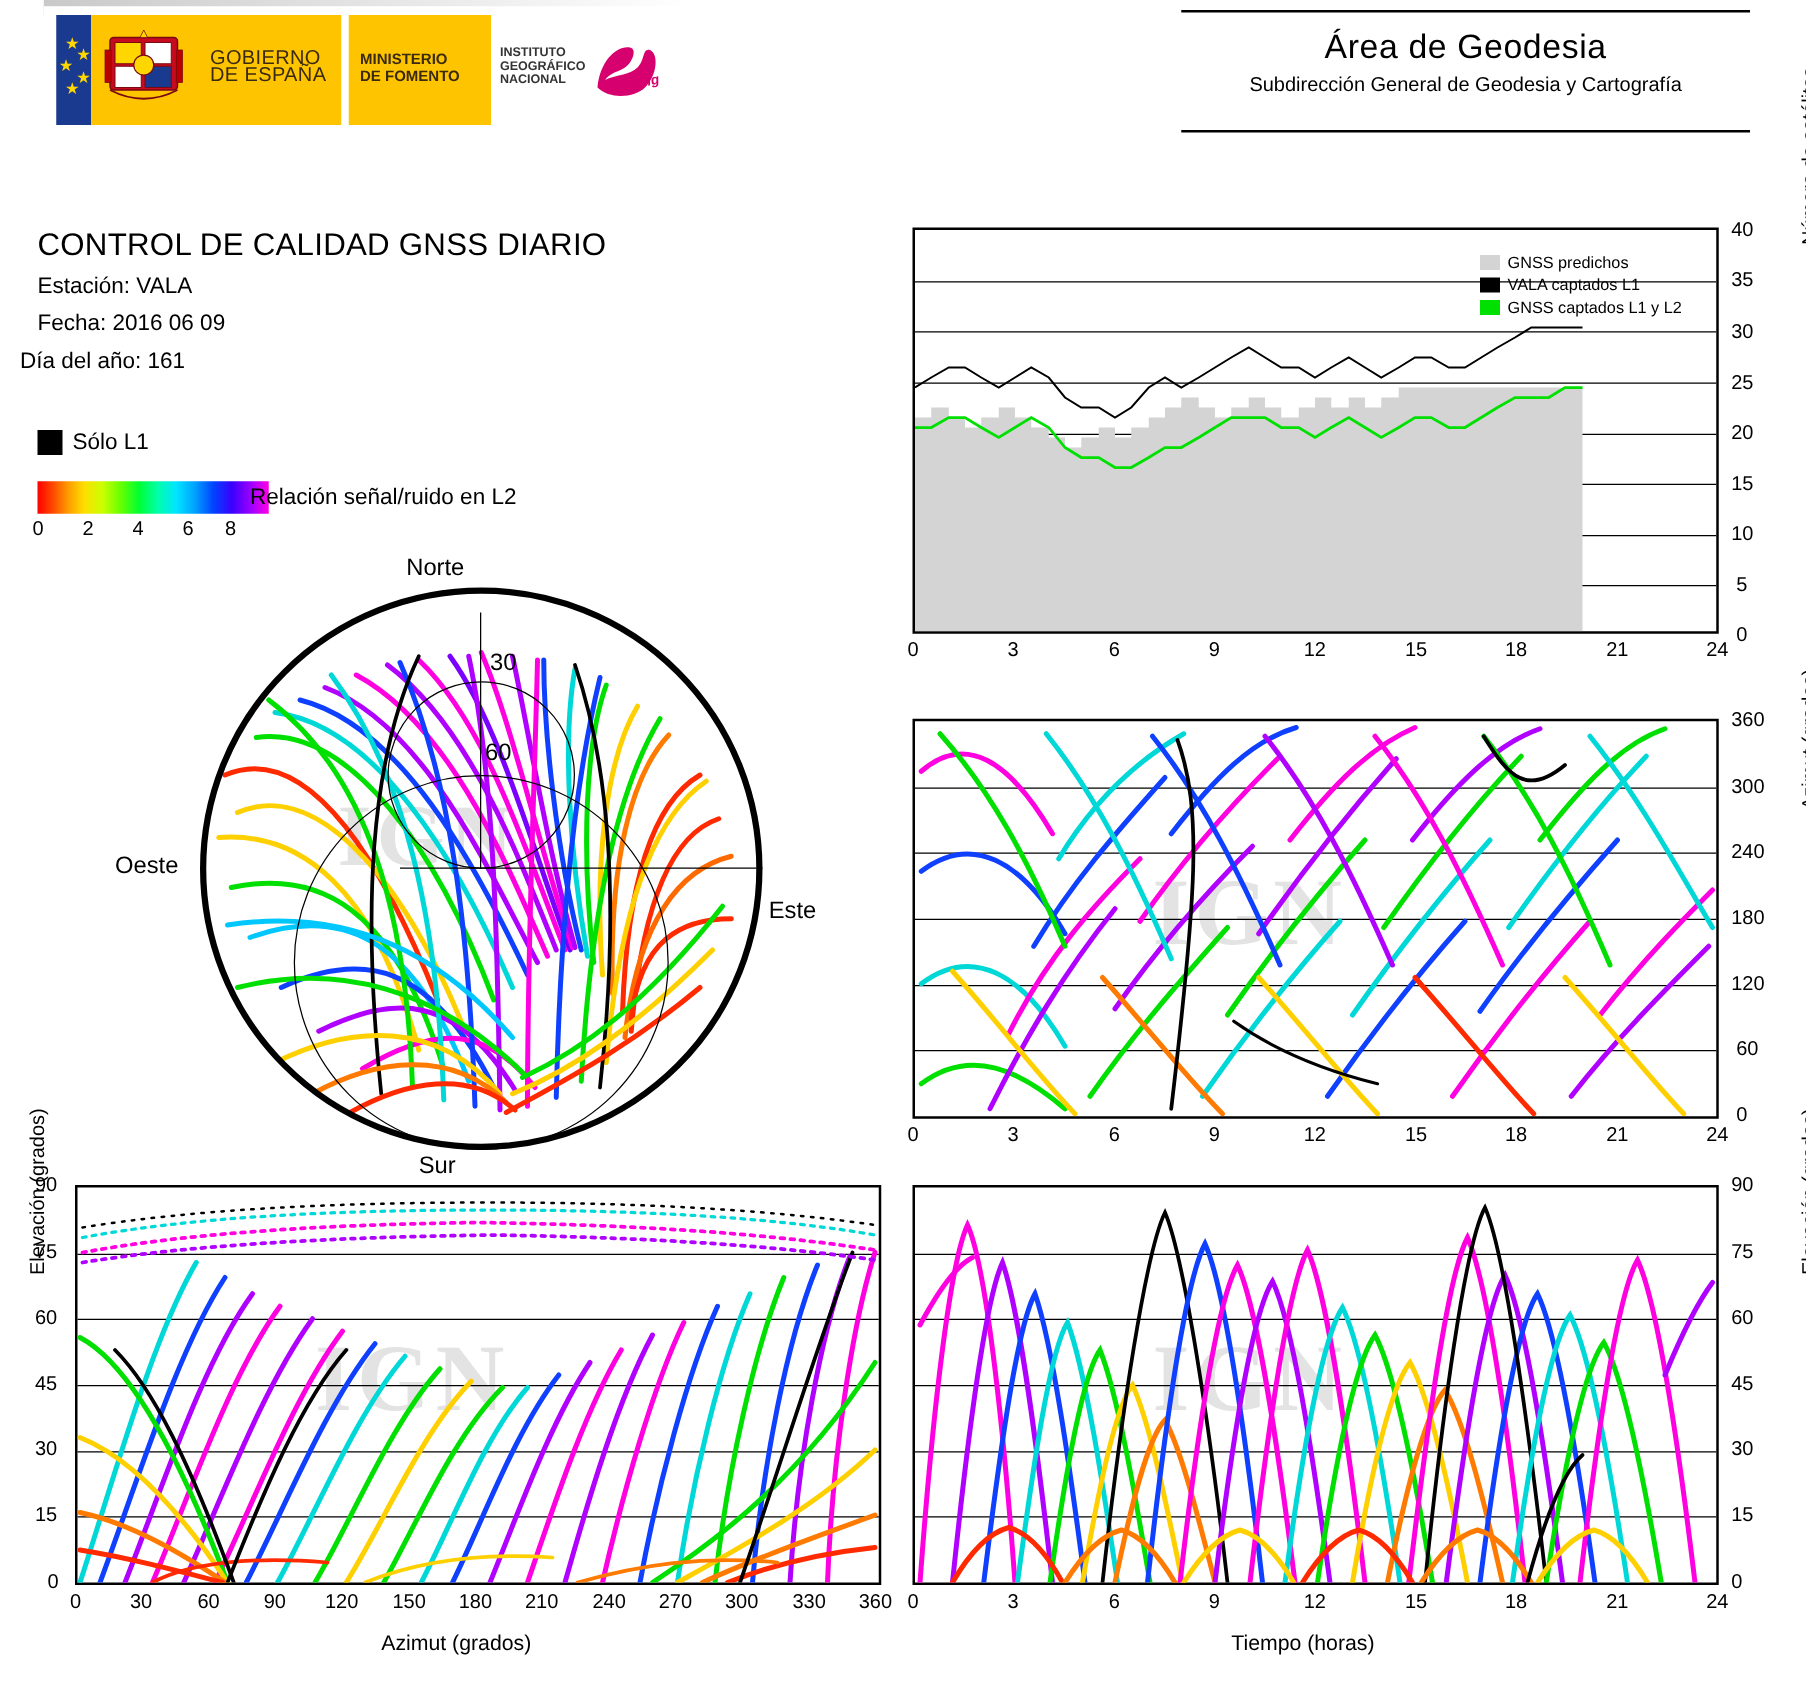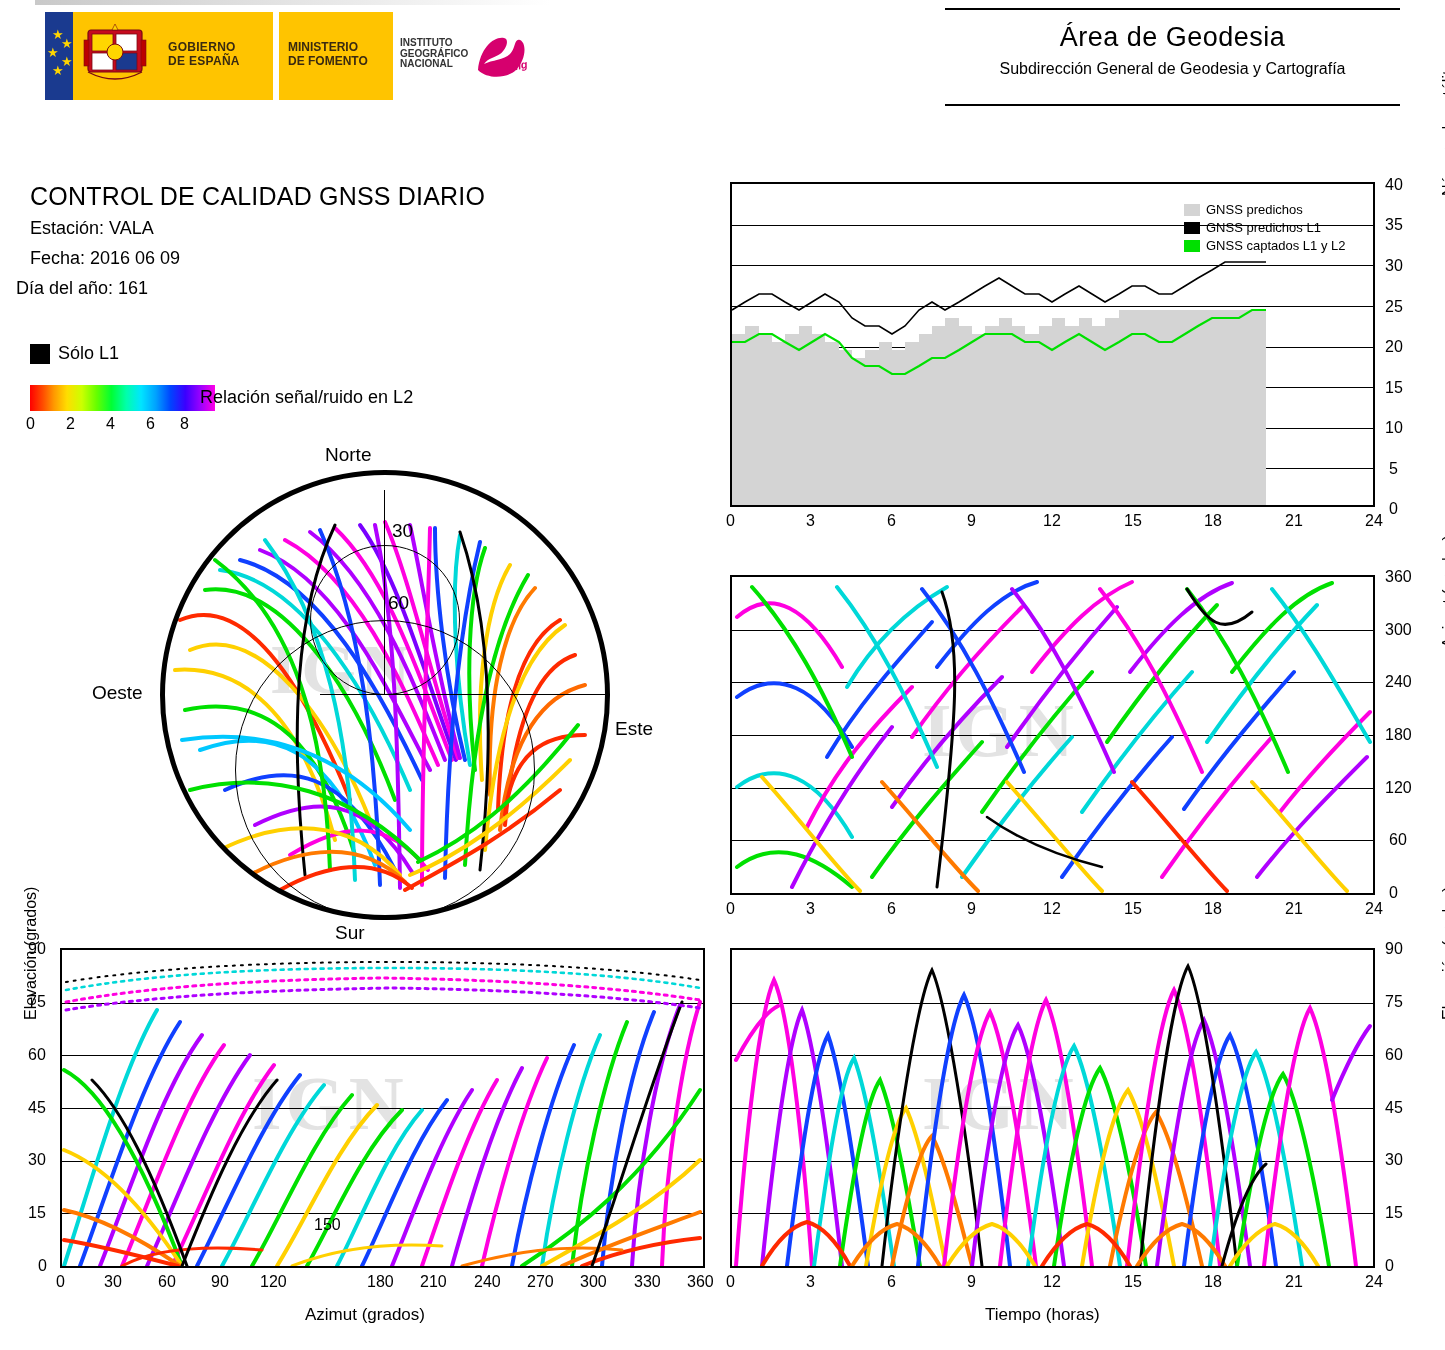--- a/index.html
+++ b/index.html
@@ -7,21 +7,21 @@
   .abs{position:absolute;}
 
   
   #header-band{left:0;top:0;width:1445px;height:130px;}
   #logo-box{left:35px;top:5px;width:515px;height:110px;background:#fff;}
   #logo-grad{left:35px;top:0px;width:515px;height:12px;background:linear-gradient(to right,#c9c9c9,#ffffff);}
   #flag-blue{left:45px;top:12px;width:28px;height:88px;background:#1a3a8f;}
   .euro-star{position:absolute;color:#ffd600;font-size:13px;line-height:13px;}
   #flag-yellow{left:73px;top:12px;width:200px;height:88px;background:#ffc400;}
   #coat{left:82px;top:22px;width:66px;height:66px;}
-  #gob-text{left:168px;top:40px;width:110px;color:#3a2a10;font-size:12px;font-weight:bold;line-height:14px;letter-spacing:.3px;}
+  #gob-text{left:168px;top:40px;width:110px;color:#3a2a10;font-size:16px;font-weight:normal;line-height:14px;letter-spacing:.3px;}
   #divider1{left:277px;top:12px;width:2px;height:88px;background:#fff;}
   #min-box{left:279px;top:12px;width:114px;height:88px;background:#ffc400;}
   #min-text{left:288px;top:40px;width:110px;color:#3a2a10;font-size:12px;font-weight:bold;line-height:14px;}
   #ign-box{left:393px;top:12px;width:157px;height:88px;background:#fff;}
   #ign-text{left:400px;top:38px;width:70px;color:#333;font-size:10px;line-height:10.5px;font-weight:bold;}
   #cnig-mark{left:470px;top:30px;width:70px;height:55px;}
   #cnig-word{left:505px;top:60px;font-size:11px;color:#d6006e;font-style:italic;font-weight:bold;transform:rotate(-12deg);}
 
   #hdr-rule-top{left:945px;top:8px;width:455px;height:2px;background:#000;}
   #hdr-rule-bot{left:945px;top:104px;width:455px;height:2px;background:#000;}
@@ -225,21 +225,21 @@
     <path d="M0,321 L0,150 L13,150 L13,142 L27,142 L27,150 L40,150 L40,158 L53,158 L53,150 L67,150 L67,142 L80,142 L80,150 L93,150 L93,158 L107,158 L107,166 L120,166 L120,174 L133,174 L133,166 L147,166 L147,158 L160,158 L160,166 L173,166 L173,158 L187,158 L187,150 L200,150 L200,142 L213,142 L213,134 L227,134 L227,142 L240,142 L240,150 L253,150 L253,142 L267,142 L267,134 L280,134 L280,142 L293,142 L293,150 L307,150 L307,142 L320,142 L320,134 L333,134 L333,142 L347,142 L347,134 L360,134 L360,142 L373,142 L373,134 L387,134 L387,126 L400,126 L400,126 L413,126 L413,126 L427,126 L427,126 L440,126 L440,126 L534,126 L534,321 Z" fill="#d4d4d4" stroke="none"></path>
 
     <polyline fill="none" stroke="#000" stroke-width="1.6" points="0,126 13,118 27,110 40,110 53,118 67,126 80,118 93,110 107,118 120,134 133,142 147,142 160,150 173,142 187,126 200,118 213,126 227,118 240,110 253,102 267,94 280,102 293,110 307,110 320,118 333,110 347,102 360,110 373,118 387,110 400,102 413,102 427,110 440,110 453,102 466,94 480,86 493,78 507,78 520,78 534,78"></polyline>
 
     <polyline fill="none" stroke="#00e000" stroke-width="2.2" points="0,158 13,158 27,150 40,150 53,158 67,166 80,158 93,150 107,158 120,174 133,182 147,182 160,190 173,190 187,182 200,174 213,174 227,166 240,158 253,150 267,150 280,150 293,158 307,158 320,166 333,158 347,150 360,158 373,166 387,158 400,150 413,150 427,158 440,158 453,150 466,142 480,134 493,134 507,134 520,126 534,126"></polyline>
   </svg>
 
   <div class="lg-sw" style="left:452px;top:20px;background:#d4d4d4;"></div>
   <div class="lg-tx" style="left:474px;top:18px;">GNSS predichos</div>
   <div class="lg-sw" style="left:452px;top:38px;background:#000;"></div>
-  <div class="lg-tx" style="left:474px;top:36px;">GNSS predichos L1</div>
+  <div class="lg-tx" style="left:474px;top:36px;">VALA captados L1</div>
   <div class="lg-sw" style="left:452px;top:56px;background:#00e000;"></div>
   <div class="lg-tx" style="left:474px;top:54px;">GNSS captados L1 y L2</div>
 </div>
 
 <div class="abs tick-lbl" style="left:1385px;top:176px;">40</div>
 <div class="abs tick-lbl" style="left:1385px;top:216px;">35</div>
 <div class="abs tick-lbl" style="left:1385px;top:257px;">30</div>
 <div class="abs tick-lbl" style="left:1385px;top:298px;">25</div>
 <div class="abs tick-lbl" style="left:1385px;top:338px;">20</div>
 <div class="abs tick-lbl" style="left:1385px;top:379px;">15</div>
@@ -390,21 +390,21 @@
 <div class="abs tick-lbl" style="left:28px;top:1151px;">30</div>
 <div class="abs tick-lbl" style="left:28px;top:1204px;">15</div>
 <div class="abs tick-lbl" style="left:38px;top:1257px;">0</div>
 <div class="abs axis-title rot" style="left:22px;top:1020px;">Elevación (grados)</div>
 
 <div class="abs tick-lbl" style="left:56px;top:1273px;">0</div>
 <div class="abs tick-lbl" style="left:104px;top:1273px;">30</div>
 <div class="abs tick-lbl" style="left:158px;top:1273px;">60</div>
 <div class="abs tick-lbl" style="left:211px;top:1273px;">90</div>
 <div class="abs tick-lbl" style="left:260px;top:1273px;">120</div>
-<div class="abs tick-lbl" style="left:314px;top:1216px;">150</div>
+<div class="abs tick-lbl" style="left:314px;top:1273px;">150</div>
 <div class="abs tick-lbl" style="left:367px;top:1273px;">180</div>
 <div class="abs tick-lbl" style="left:420px;top:1273px;">210</div>
 <div class="abs tick-lbl" style="left:474px;top:1273px;">240</div>
 <div class="abs tick-lbl" style="left:527px;top:1273px;">270</div>
 <div class="abs tick-lbl" style="left:580px;top:1273px;">300</div>
 <div class="abs tick-lbl" style="left:634px;top:1273px;">330</div>
 <div class="abs tick-lbl" style="left:687px;top:1273px;">360</div>
 <div class="abs axis-title" style="left:305px;top:1305px;font-size:17px;">Azimut (grados)</div>
 
 <div class="abs axis-box" id="chart-eltime" style="left:730px;top:948px;width:645px;height:320px;">

